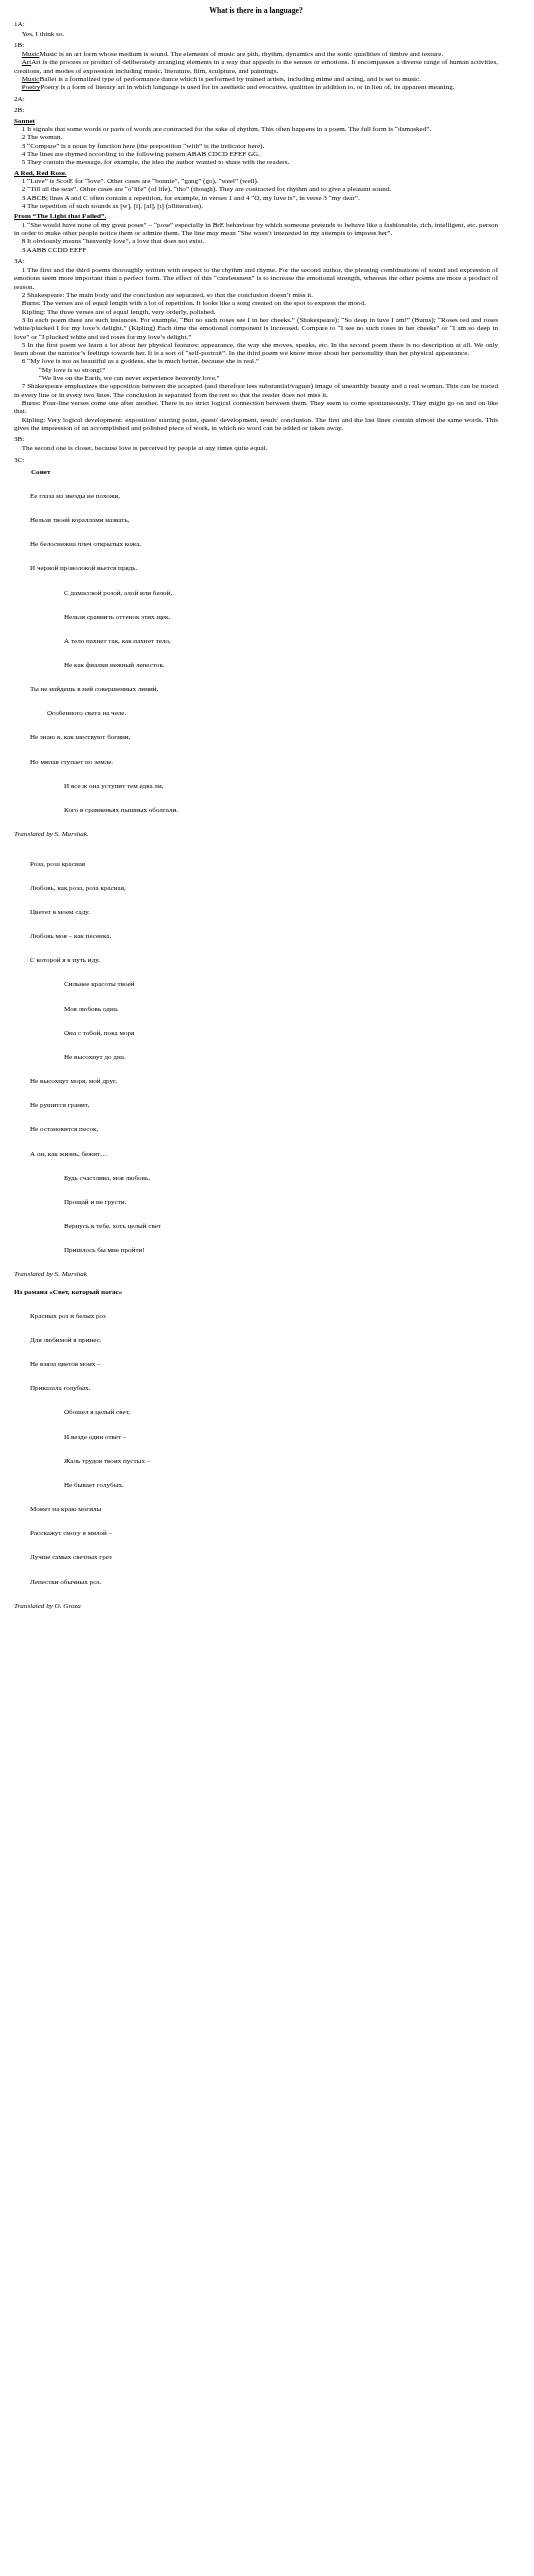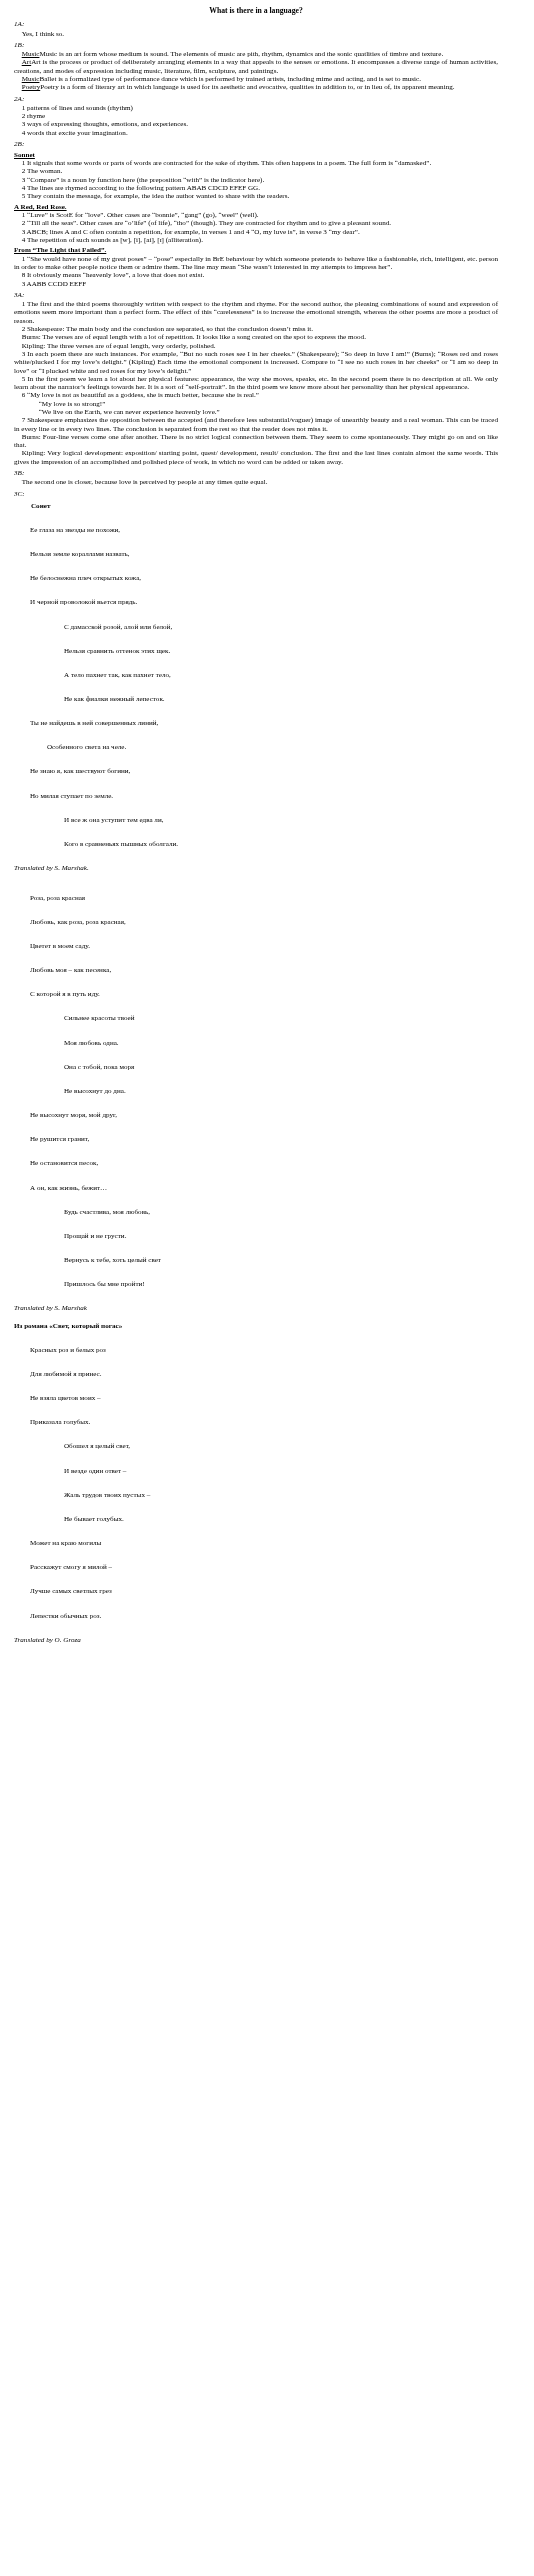--- a/index.html
+++ b/index.html
@@ -21,21 +21,20 @@
   }
   .doc-title {
     text-align: center;
     font-weight: bold;
     font-size: 7.7px;
     margin: 1.5px 0 5.4px 0;
   }
   .lbl {
     font-size: 7.1px;
     margin: 3.1px 0 0.8px 0;
-    font-style: italic;
   }
   p.para {
     margin: 0 0 0 0;
     text-align: justify;
     text-indent: 7.7px;
   }
   .blockjust p {
     margin: 0;
     text-align: justify;
     text-indent: 7.7px;
@@ -84,26 +83,20 @@
 
   <div class="lbl">1B:</div>
   <div class="blockjust">
     <p><span class="u">Music</span><span>Music is an art form whose medium is sound. The elements of music are pith, rhythm, dynamics and the sonic quatlities of timbre and texture.</span></p>
     <p><span class="u">Art</span><span>Art is the process or product of deliberately arranging elements in a way that appeals to the senses or emotions. It encompasses a diverse range of human activities, creations, and modes of expression including music, literature, film, sculpture, and paintings.</span></p>
     <p><span class="u">Music</span><span>Ballet is a formalized type of performance dance which is performed by trained artists, including mime and acting, and is set to music.</span></p>
     <p><span class="u">Poetry</span><span>Poetry is a form of literary art in which language is used for its aesthetic and evocative, qualities in addition to, or in lieu of, its apparent meaning.</span></p>
   </div>
 
   <div class="lbl">2A:</div>
-  <div class="numlist">
-    <p>1 patterns of lines and sounds (rhythm)</p>
-    <p>2 rhyme</p>
-    <p>3 ways of expressing thoughts, emotions, and experiences.</p>
-    <p>4 words that excite your imagination.</p>
-  </div>
 
   <div class="lbl">2B:</div>
   <div class="sub-h">Sonnet</div>
   <div class="blockjust">
     <p>1 It signals that some words or parts of words are contracted for the sake of rhythm. This often happens in a poem. The full form is “damasked”.</p>
     <p>2 The woman.</p>
     <p>3 “Compare” is a noun by function here (the preposition “with” is the indicator here).</p>
     <p>4 The lines are rhymed according to the following pattern ABAB CDCD EFEF GG.</p>
     <p>5 They contain the message, for example, the idea the author wanted to share with the readers.</p>
   </div>
@@ -138,21 +131,21 @@
   </div>
 
   <div class="lbl">3B:</div>
   <p class="para">The second one is closer, because love is perceived by people at any times quite equal.</p>
 
   <div class="lbl">3C:</div>
 
   <div class="poem tight">
     <div class="poem-title indent1">Сонет</div>
     <p class="ln">Ее глаза на звезды не похожи,</p>
-    <p class="ln">Нельзя земле кораллами назвать,</p>
+    <p class="ln">Нельзя твоей кораллами назвать,</p>
     <p class="ln">Не белоснежна плеч открытых кожа,</p>
     <p class="ln">И черной проволокой вьется прядь.</p>
     <p class="ln indent2">С дамасской розой, алой или белой,</p>
     <p class="ln indent2">Нельзя сравнить оттенок этих щек.</p>
     <p class="ln indent2">А тело пахнет так, как пахнет тело,</p>
     <p class="ln indent2">Не как фиалки нежный лепесток.</p>
     <p class="ln">Ты не найдешь в ней совершенных линий,</p>
     <p class="ln indent1">Особенного света на челе.</p>
     <p class="ln">Не знаю я, как шествуют богини,</p>
     <p class="ln">Но милая ступает по земле.</p>

